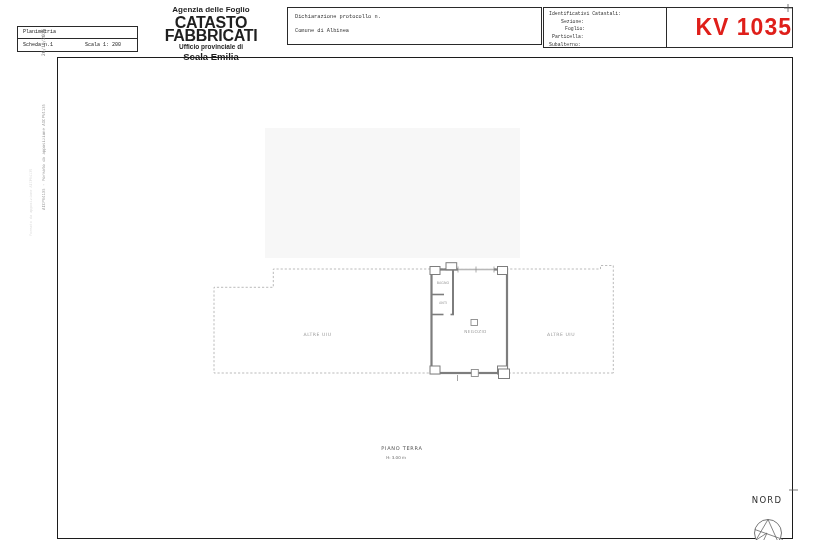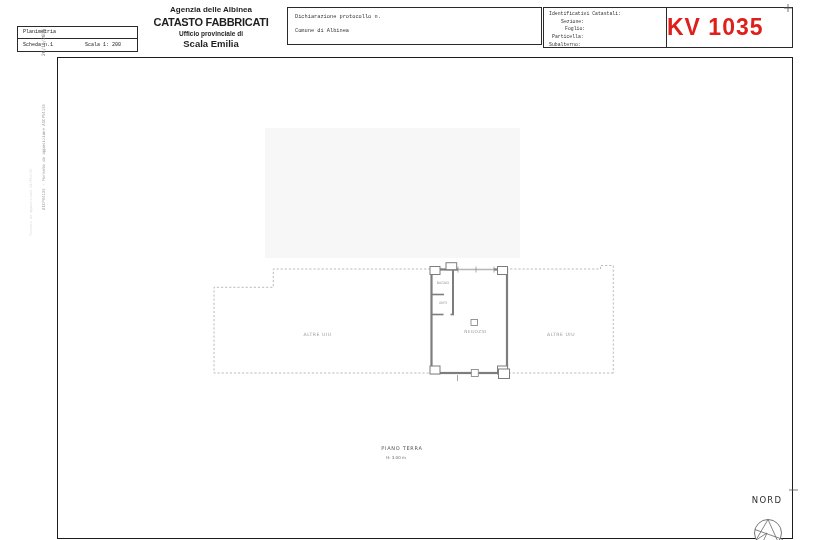--- a/index.html
+++ b/index.html
@@ -9,36 +9,36 @@
   }
   .mono{font-family:"Liberation Mono","DejaVu Sans Mono",monospace;}
   
   .left-box{position:absolute;left:17px;top:26px;width:119px;height:24px;border:1px solid #2a2a2a;background:#fff;}
   .left-box .row1{height:11px;border-bottom:1px solid #2a2a2a;font-size:5px;line-height:11px;padding-left:5px;}
   .left-box .row2{height:12px;font-size:5px;line-height:12px;padding-left:5px;display:flex;}
   .left-box .row2 .r2b{margin-left:32px;}
   
   .agency{position:absolute;left:140px;top:4px;width:142px;text-align:center;color:#1f1f1f;}
   .agency .a1{font-size:8px;font-weight:bold;line-height:12px;}
-  .agency .a2{font-size:11px;font-weight:bold;letter-spacing:-0.3px;line-height:13px;}
+  .agency .a2{font-size:16px;font-weight:bold;letter-spacing:-0.3px;line-height:13px;}
   .agency .a3{font-size:6.5px;font-weight:bold;line-height:9px;}
   .agency .a4{font-size:9.5px;font-weight:bold;line-height:11px;}
   
   .decl-box{position:absolute;left:287px;top:7px;width:253px;height:36px;border:1px solid #2a2a2a;font-size:5.3px;color:#333;}
   .decl-box .d1{margin:6px 0 0 7px;}
   .decl-box .d2{margin:8px 0 0 7px;}
   
   .cad-box{position:absolute;left:543px;top:7px;width:248px;height:39px;border:1px solid #2a2a2a;display:flex;}
   .cad-left{width:122px;border-right:1px solid #2a2a2a;font-size:4.8px;line-height:7.7px;padding-top:2px;color:#333;}
   .cad-left .c0{padding-left:5px;}
   .cad-left .c1{padding-left:17px;}
   .cad-left .c2{padding-left:21px;}
   .cad-left .c3{padding-left:8px;}
   .cad-left .c4{padding-left:5px;}
-  .cad-right{flex:1;display:flex;align-items:center;justify-content:flex-start;}
+  .cad-right{flex:1;display:flex;align-items:center;justify-content:flex-end;}
   .doc-code{font-size:23px;font-weight:bold;letter-spacing:1px;font-family:"Liberation Sans",sans-serif;}
   
   .vtext{position:absolute;white-space:nowrap;transform:rotate(-90deg);transform-origin:0 0;font-family:"DejaVu Sans Mono",monospace;}
   .vtext-main{left:41px;top:210px;font-size:4px;color:#9a9a9a;}
   .vtext-date{left:41px;top:56px;font-size:4.5px;color:#777;}
   .vtext-faint{left:29px;top:236px;font-size:3.5px;color:#dcdcdc;}
   svg{position:absolute;left:0;top:0;}
   .plan-label{font-family:"DejaVu Sans",sans-serif;}
 </style>
 </head>
@@ -48,21 +48,21 @@
 
   <div class="left-box mono">
     <div class="row1">Planimetria</div>
     <div class="row2">
       <span>Scheda n.1</span>
       <span class="r2b">Scala 1: 200</span>
     </div>
   </div>
 
   <div class="agency">
-    <div class="a1">Agenzia delle Albinea</div>
+    <div class="a1">Agenzia delle Foglio</div>
     <div class="a2">CATASTO FABBRICATI</div>
     <div class="a3">Ufficio provinciale di</div>
     <div class="a4">Scala Emilia</div>
   </div>
 
   <div class="decl-box mono">
     <div class="d1">Dichiarazione protocollo n.</div>
     <div class="d2">Comune di Albinea</div>
   </div>
 

